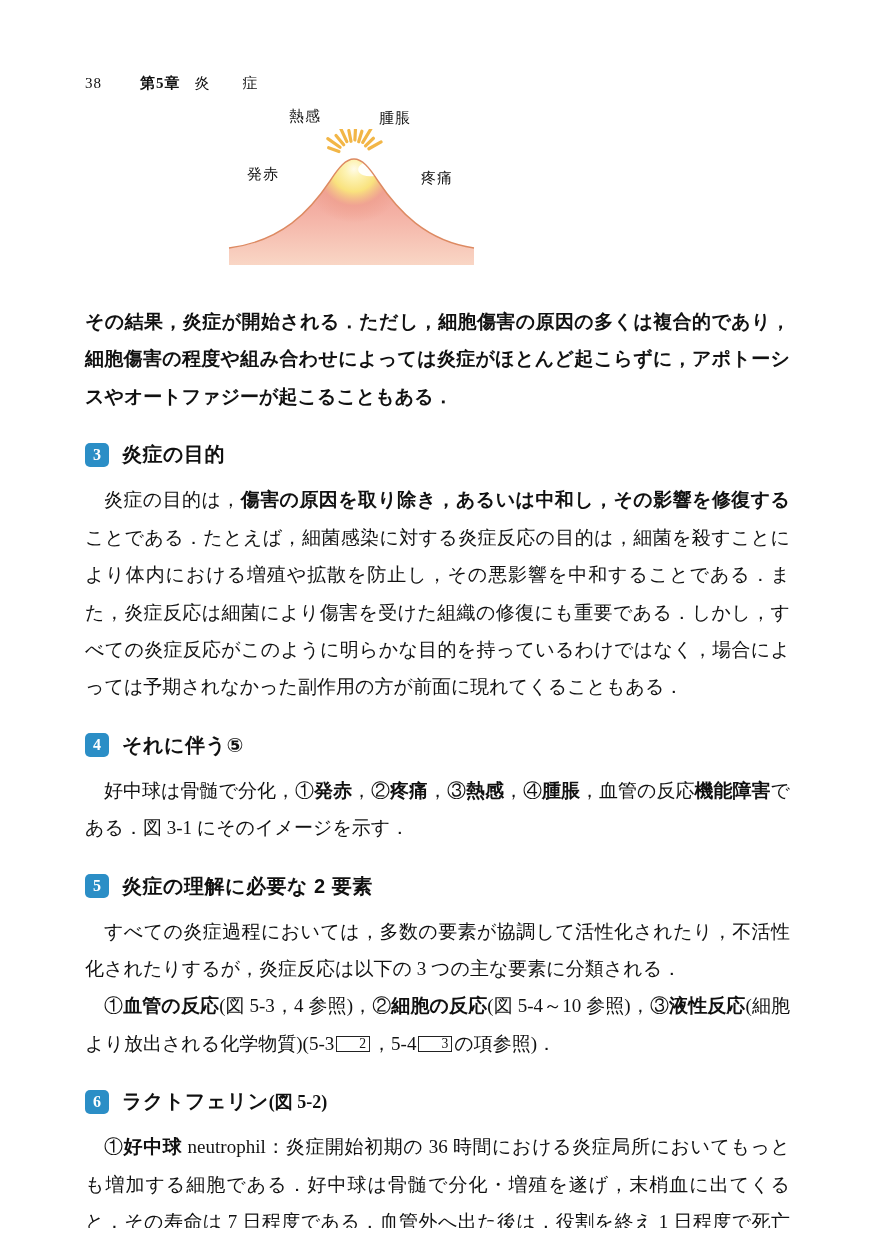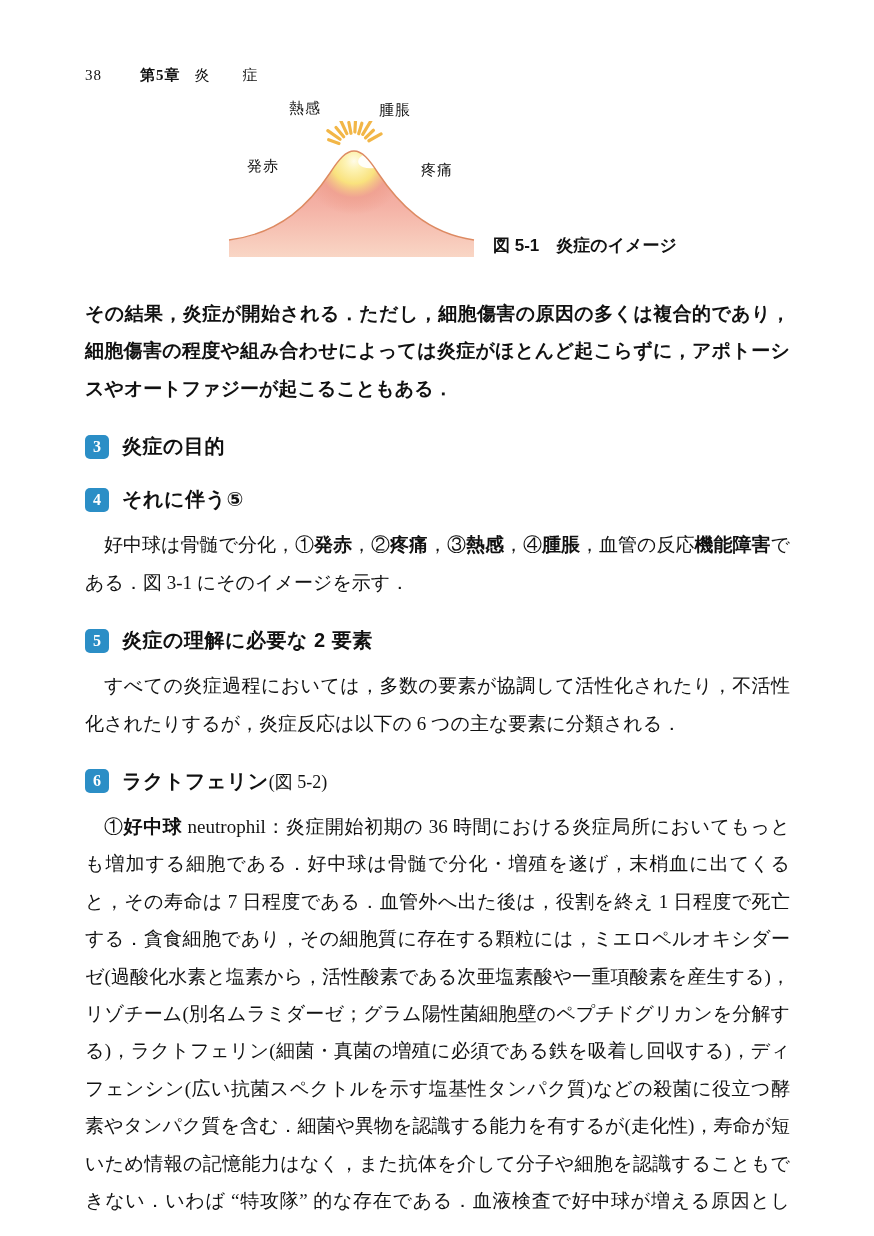--- a/index.html
+++ b/index.html
@@ -1,19 +1,19 @@
 <!DOCTYPE html>
 <html lang="ja"><head>
 <meta charset="utf-8">
 <style>
   html,body{margin:0;padding:0;background:#ffffff;}
   .page{
     position:relative;
     width:874px;height:1212px;
-    margin:8px auto;
+    margin:16px auto;
     background:#ffffff;
     overflow:hidden;
     box-sizing:border-box;
     padding:58px 84px 30px 85px;
     font-family:"Liberation Serif","DejaVu Serif",serif;
     color:#111;
   }
   
   .running-head{
     font-size:15px;
@@ -93,21 +93,21 @@
     flex:0 0 auto;
   }
   .sec-title{
     font-family:"Liberation Sans","DejaVu Sans",sans-serif;
     font-weight:bold;
     font-size:20px;
     letter-spacing:0.5px;
   }
   .sec-title .note{
     font-family:"Liberation Serif","DejaVu Serif",serif;
-    font-weight:normal;
+    font-weight:bold;
     font-size:18px;
     letter-spacing:0;
   }
 </style>
 </head>
 <body>
 
 <div class="page">
 
   <div class="running-head">
@@ -154,46 +154,47 @@
           <line x1="0" y1="-17" x2="0" y2="-33" transform="rotate(-25)"></line>
           <line x1="0" y1="-16" x2="0" y2="-27" transform="rotate(-11)"></line>
           <line x1="0" y1="-17" x2="0" y2="-33" transform="rotate(3)"></line>
           <line x1="0" y1="-16" x2="0" y2="-27" transform="rotate(17)"></line>
           <line x1="0" y1="-17" x2="0" y2="-33" transform="rotate(31)"></line>
           <line x1="0" y1="-16" x2="0" y2="-27" transform="rotate(46)"></line>
           <line x1="0" y1="-17" x2="0" y2="-31" transform="rotate(61)"></line>
         </g>
       </svg>
     </div>
-    <div class="figure-caption">図 5-1　炎症のイメージ</div>
   </div>
 
   <p class="para intro"><span>その結果，炎症が開始される．ただし，細胞傷害の原因の多くは複合的であり，細胞傷害の程度や組み合わせによっては炎症がほとんど起こらずに，アポトーシスやオートファジーが起こることもある．</span></p>
 
   <div class="section">
     <div class="sec-heading">
       <div class="sec-badge" style="background: rgb(43, 142, 198);">3</div>
       <div class="sec-title"><span>炎症の目的</span></div>
     </div>
+    <p class="para indent"><span>炎症の目的は，</span><span class="b">傷害の原因を取り除き，あるいは中和し，その影響を修復する</span><span>ことである．たとえば，細菌感染に対する炎症反応の目的は，細菌を殺すことにより体内における増殖や拡散を防止し，その悪影響を中和することである．また，炎症反応は細菌により傷害を受けた組織の修復にも重要である．しかし，すべての炎症反応がこのように明らかな目的を持っているわけではなく，場合によっては予期されなかった副作用の方が前面に現れてくることもある．</span></p>
   </div>
 
   <div class="section">
     <div class="sec-heading">
       <div class="sec-badge" style="background: rgb(43, 142, 198);">4</div>
       <div class="sec-title"><span>それに伴う⑤</span></div>
     </div>
     <p class="para indent"><span>好中球は骨髄で分化，①</span><span class="b">発赤</span><span>，②</span><span class="b">疼痛</span><span>，③</span><span class="b">熱感</span><span>，④</span><span class="b">腫脹</span><span>，血管の反応</span><span class="b">機能障害</span><span>である．図 3-1 にそのイメージを示す．</span></p>
   </div>
 
   <div class="section">
     <div class="sec-heading">
       <div class="sec-badge" style="background: rgb(43, 142, 198);">5</div>
       <div class="sec-title"><span>炎症の理解に必要な 2 要素</span></div>
     </div>
-    <p class="para indent"><span>すべての炎症過程においては，多数の要素が協調して活性化されたり，不活性化されたりするが，炎症反応は以下の 6 つの主な要素に分類される．</span></p>
+    <p class="para indent"><span>すべての炎症過程においては，多数の要素が協調して活性化されたり，不活性化されたりするが，炎症反応は以下の 3 つの主な要素に分類される．</span></p>
+    <p class="para indent"><span>①</span><span class="b">血管の反応</span><span>(図 5-3，4 参照)，②</span><span class="b">細胞の反応</span><span>(図 5-4～10 参照)，③</span><span class="b">液性反応</span><span>(細胞より放出される化学物質)(5-3</span><span class="boxed">2</span><span>，5-4</span><span class="boxed">3</span><span>の項参照)．</span></p>
   </div>
 
   <div class="section">
     <div class="sec-heading">
       <div class="sec-badge" style="background: rgb(43, 142, 198);">6</div>
       <div class="sec-title"><span>ラクトフェリン</span><span class="note">(図 5-2)</span></div>
     </div>
     <p class="para indent"><span>①</span><span class="b">好中球</span><span> neutrophil：炎症開始初期の 36 時間における炎症局所においてもっとも増加する細胞である．好中球は骨髄で分化・増殖を遂げ，末梢血に出てくると，その寿命は 7 日程度である．血管外へ出た後は，役割を終え 1 日程度で死亡する．貪食細胞であり，その細胞質に存在する顆粒には，ミエロペルオキシダーゼ(過酸化水素と塩素から，活性酸素である次亜塩素酸や一重項酸素を産生する)，リゾチーム(別名ムラミダーゼ；グラム陽性菌細胞壁のペプチドグリカンを分解する)，ラクトフェリン(細菌・真菌の増殖に必須である鉄を吸着し回収する)，ディフェンシン(広い抗菌スペクトルを示す塩基性タンパク質)などの殺菌に役立つ酵素やタンパク質を含む．細菌や異物を認識する能力を有するが(走化性)，寿命が短いため情報の記憶能力はなく，また抗体を介して分子や細胞を認識することもできない．いわば “特攻隊” 的な存在である．血液検査で好中球が増える原因として，</span></p>
 
   </div>

